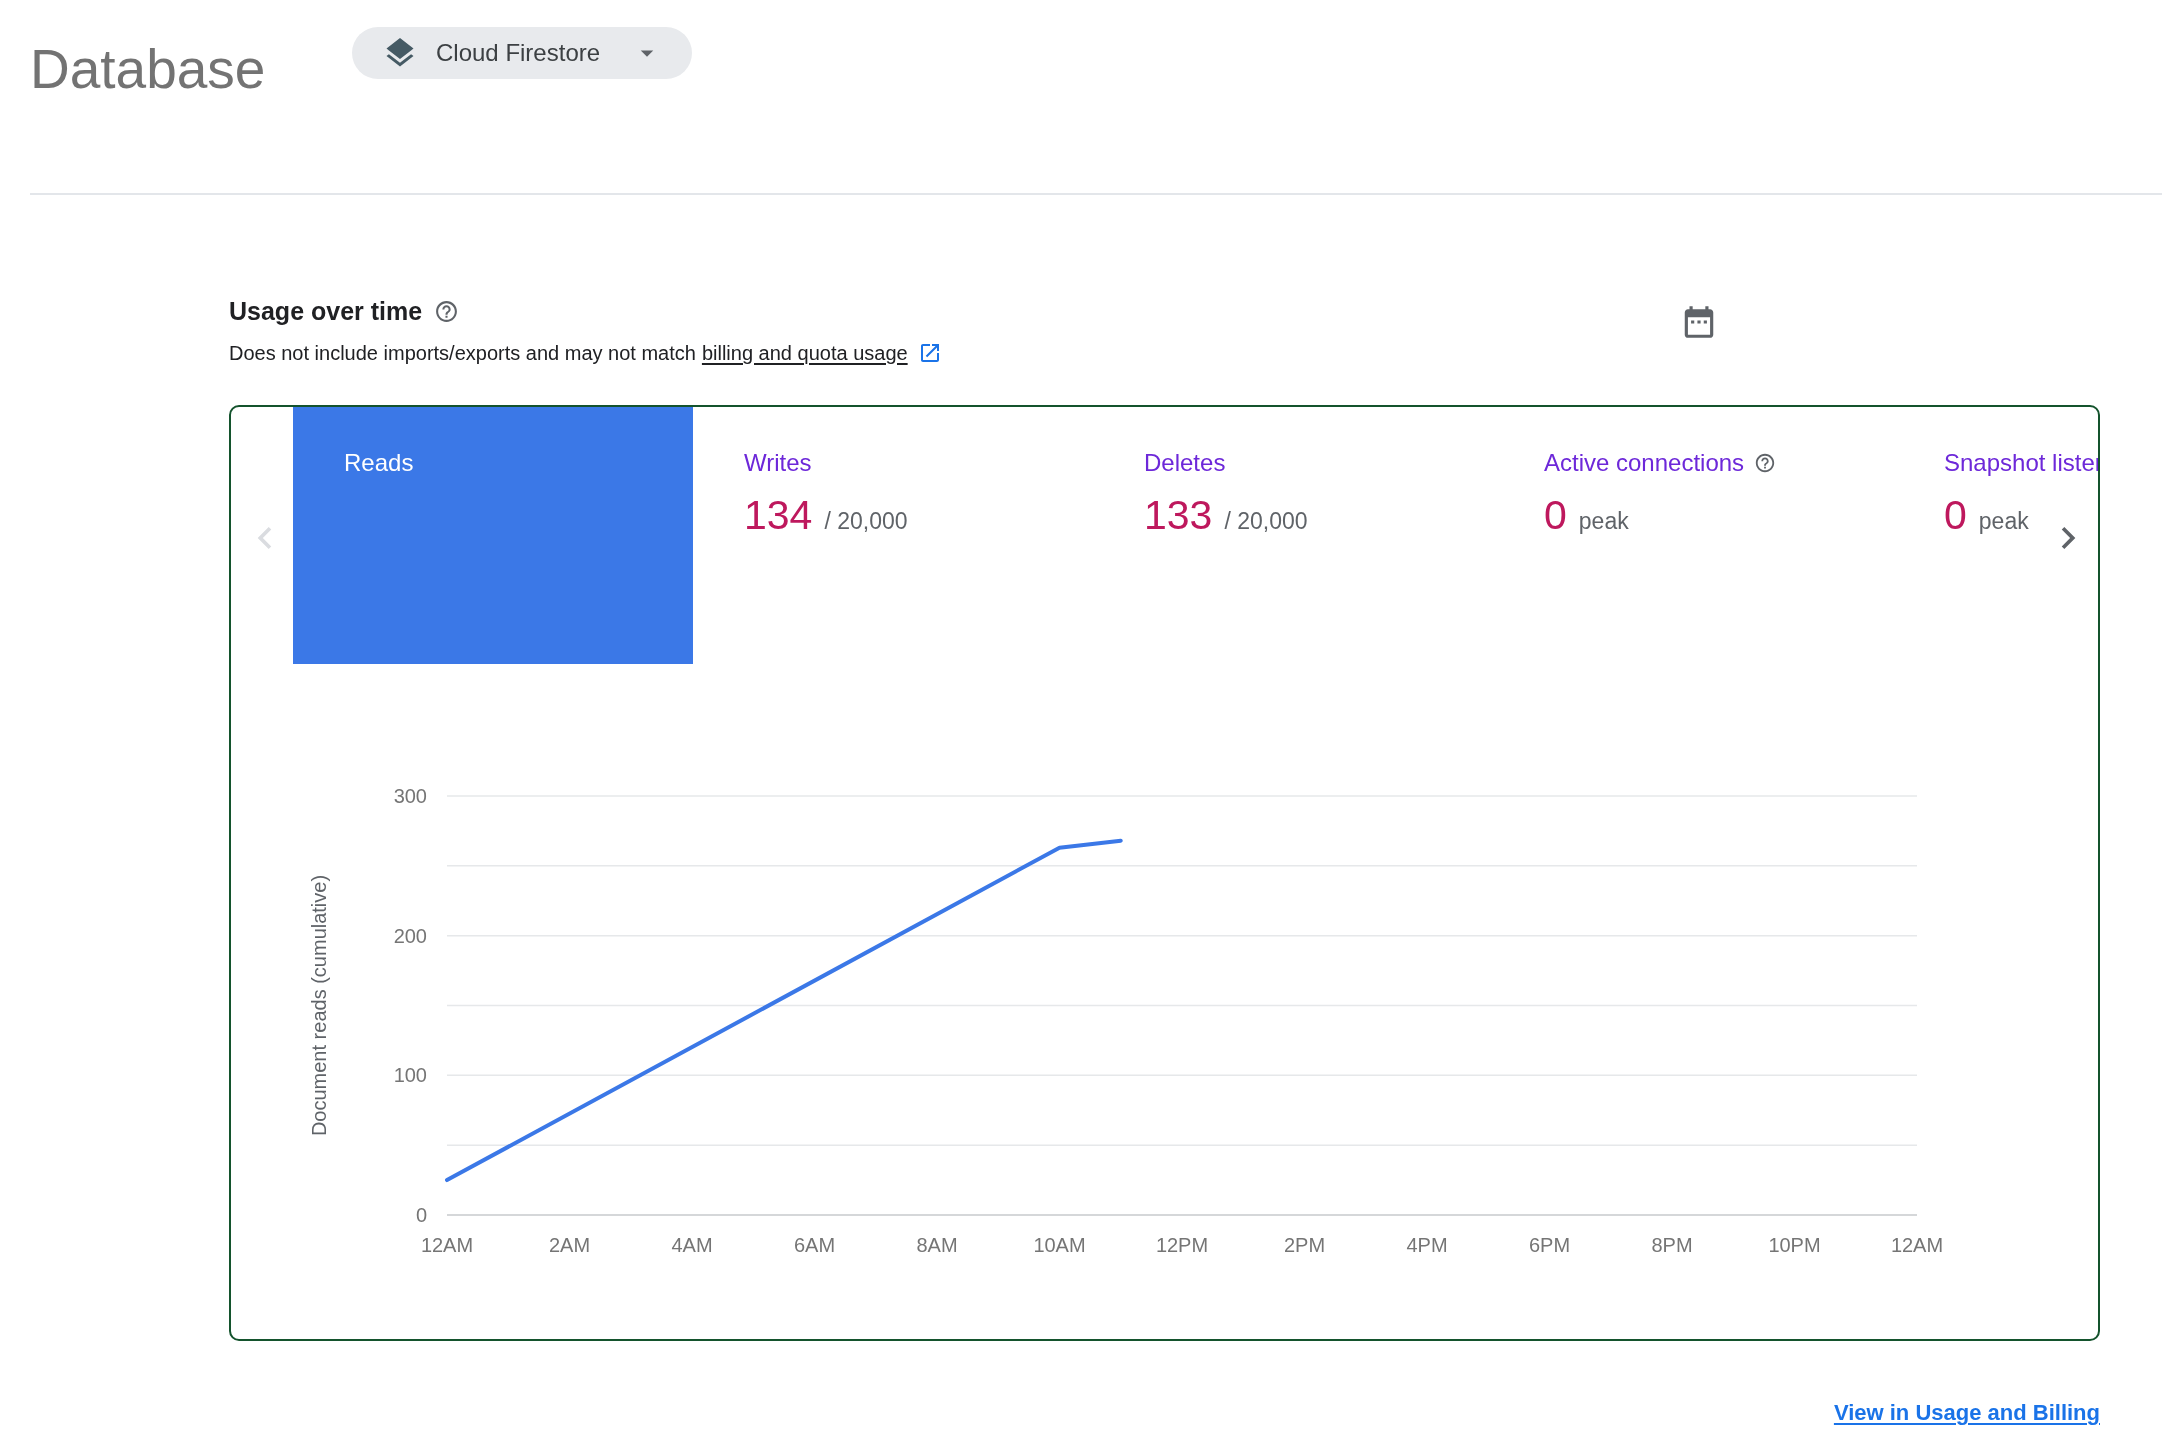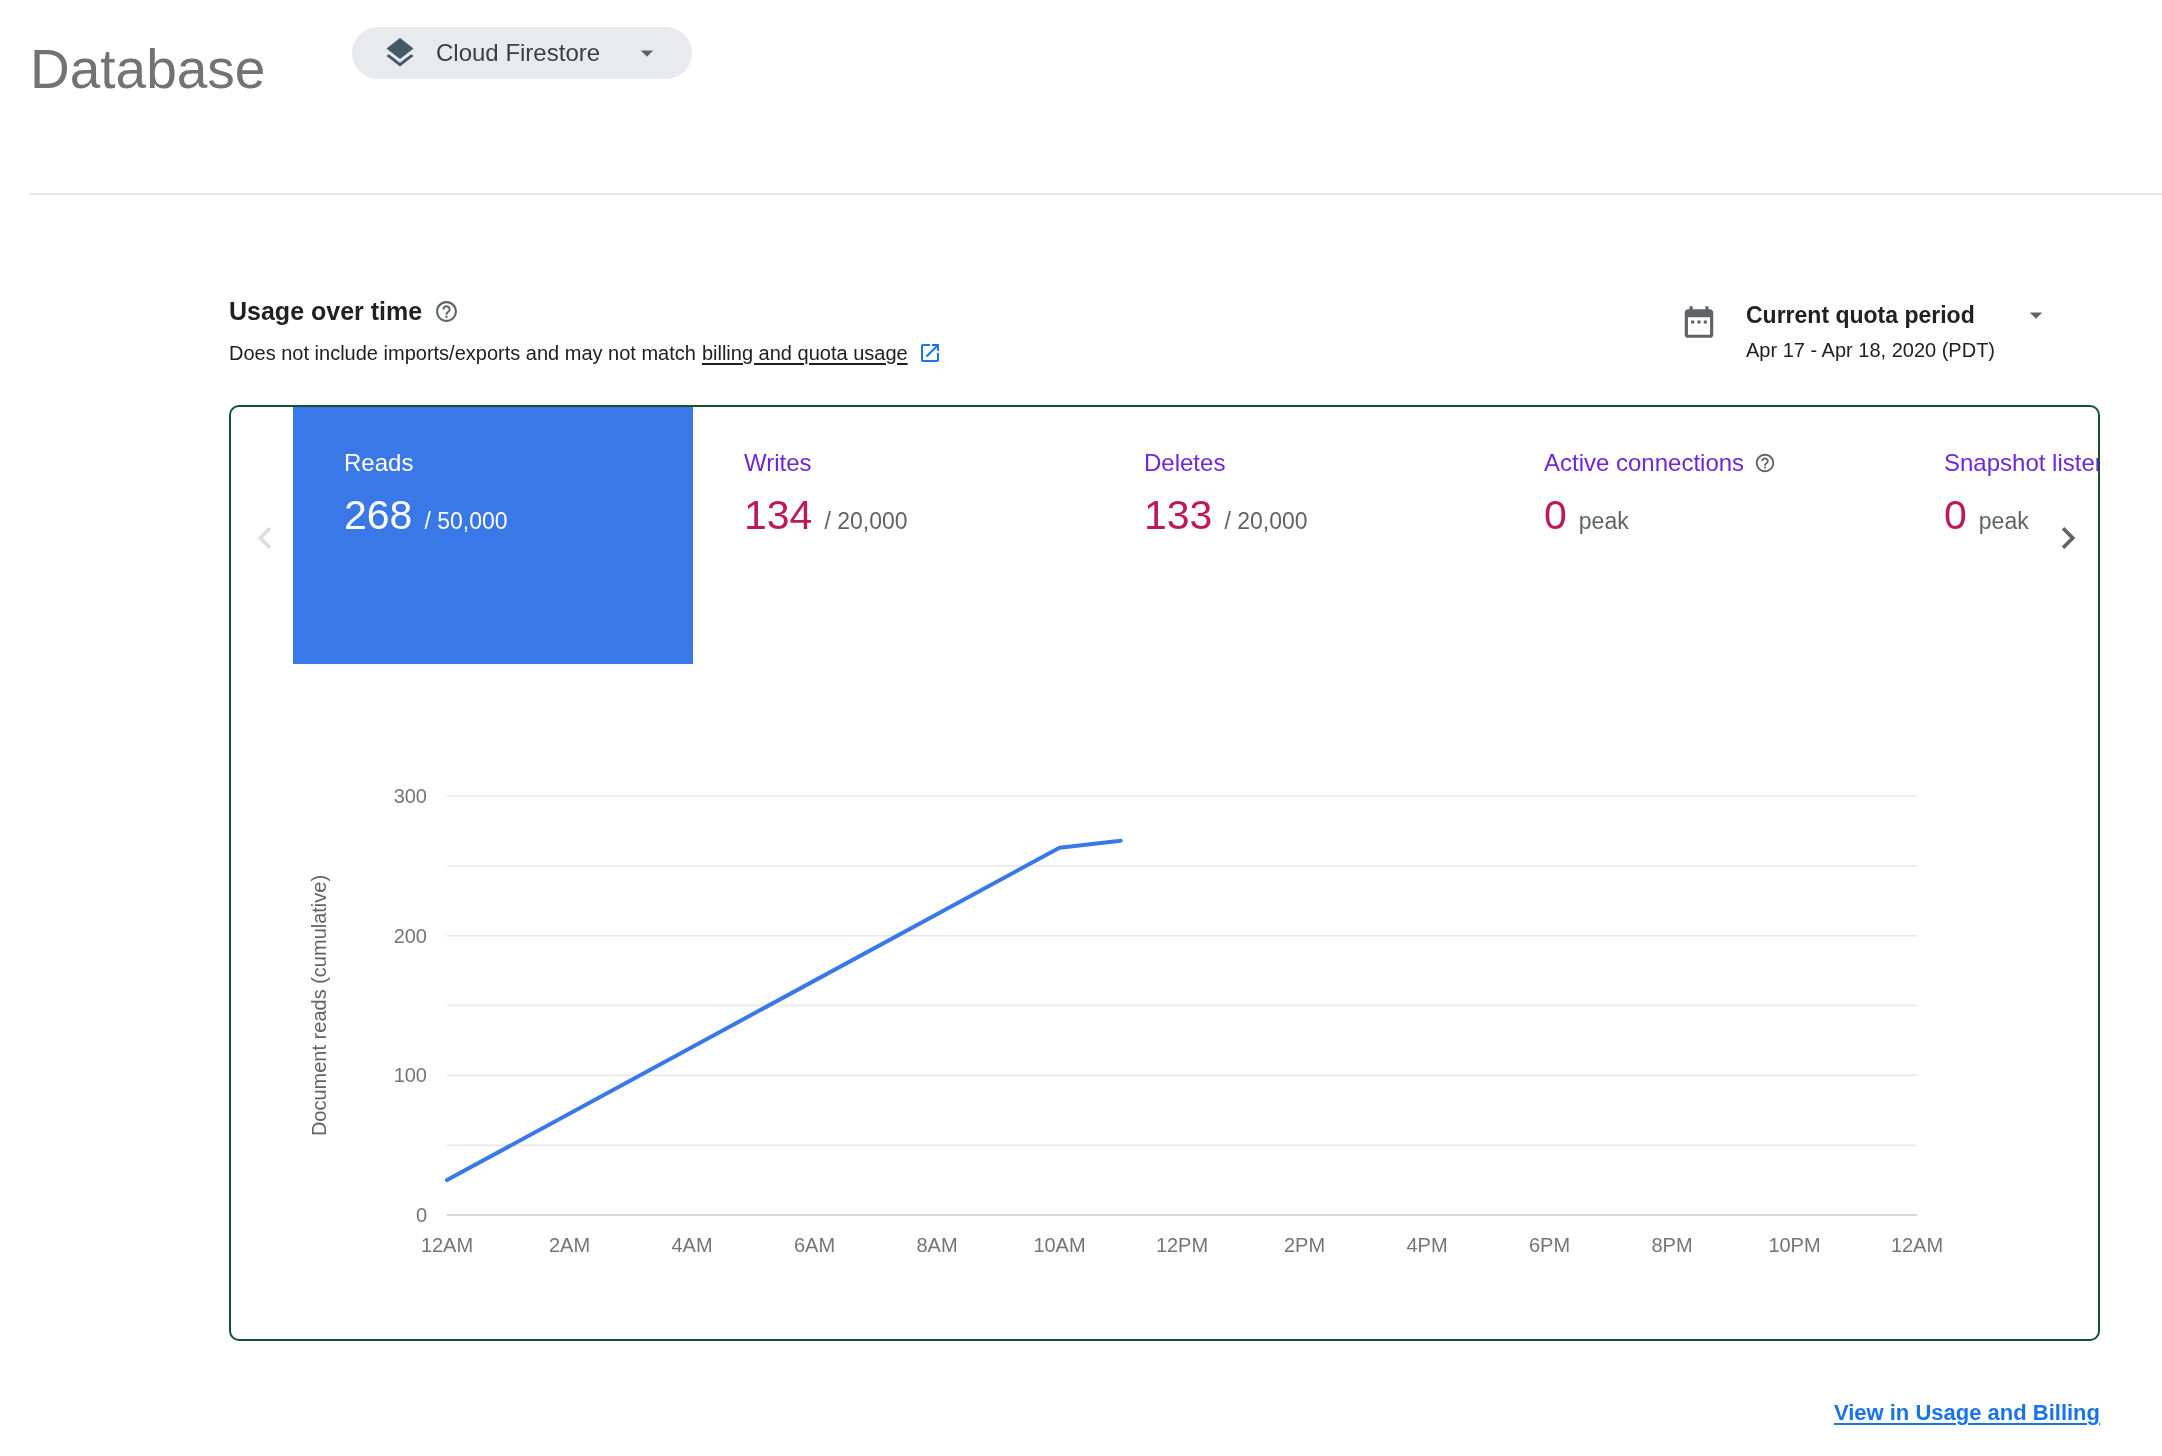--- a/index.html
+++ b/index.html
@@ -105,49 +105,34 @@
       </svg>
     </span>
   </div>
 
   <div class="period-control">
     <span class="cal">
       <svg viewBox="0 0 24 24" width="38" height="38" aria-hidden="true">
         <path fill="#5f6368" d="M9 11H7v2h2v-2zm4 0h-2v2h2v-2zm4 0h-2v2h2v-2zm2-7h-1V2h-2v2H8V2H6v2H5c-1.11 0-1.99.9-1.99 2L3 20c0 1.1.89 2 2 2h14c1.1 0 2-.9 2-2V6c0-1.1-.9-2-2-2zm0 16H5V9h14v11z"></path>
       </svg>
     </span>
-    <div class="period-texts">
-      <div class="period-label-row">
-        <span class="period-label">Current quota period</span>
-        <span class="period-caret">
-          <svg viewBox="0 0 24 24" width="30" height="30" aria-hidden="true">
-              <path fill="#5f6368" d="M7 10l5 5 5-5z"></path>
-            </svg>
-        </span>
-      </div>
-      <div class="period-range">Apr 17 - Apr 18, 2020 (PDT)</div>
-    </div>
   </div>
 
   <div class="card">
 
     <button class="nav-chev left">
       <svg viewBox="0 0 24 24" width="44" height="44" aria-hidden="true">
         <path fill="#dadce0" d="M15.41 7.41 14 6l-6 6 6 6 1.41-1.41L10.83 12z"></path>
       </svg>
     </button>
 
     <div class="tiles">
       <div class="tile selected">
         <div class="tile-label-row">
           <span class="tile-label">Reads</span>
-        </div>
-        <div class="tile-value-row">
-          <span class="tile-value">268</span>
-          <span class="tile-quota">/ 50,000</span>
         </div>
       </div>
       <div class="tile">
         <div class="tile-label-row">
           <span class="tile-label">Writes</span>
         </div>
         <div class="tile-value-row">
           <span class="tile-value">134</span>
           <span class="tile-quota">/ 20,000</span>
         </div>

